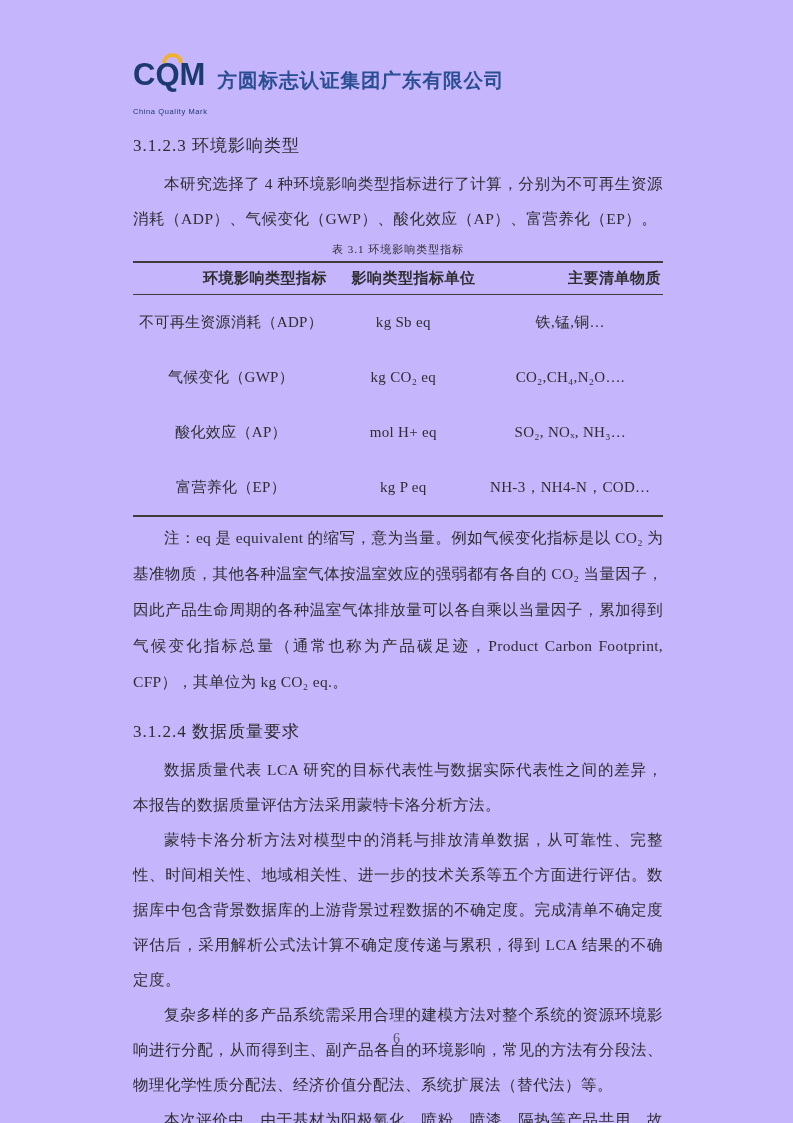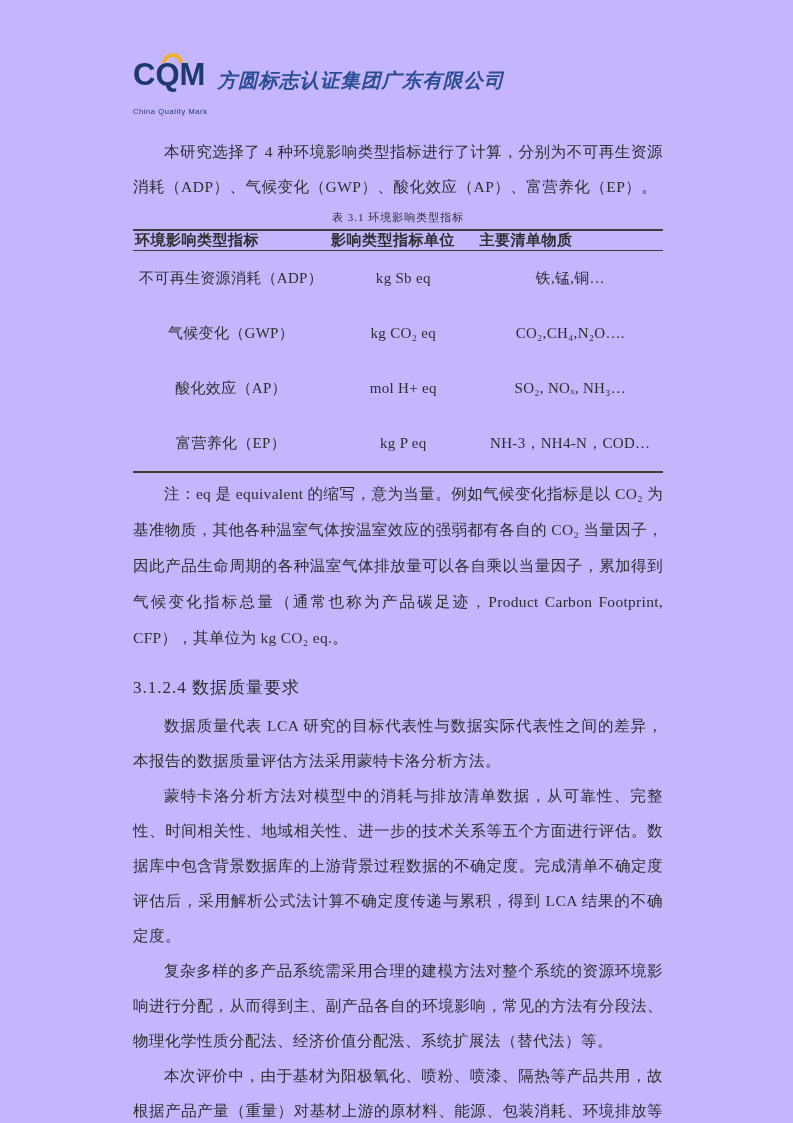--- a/index.html
+++ b/index.html
@@ -40,21 +40,21 @@
   }
   .logo-tagline{
     font-family:"Liberation Sans","DejaVu Sans",sans-serif;
     font-size:7.5px;letter-spacing:0.6px;
     color:var(--brand_navy);margin-top:17px;
   }
   .company-name{
     font-family:"Liberation Sans","DejaVu Sans",sans-serif;
     font-weight:bold;font-size:19.5px;
     color:var(--company_blue);
-    margin:7px 0 12px 10px;letter-spacing:1px;font-style:italic;
+    margin:7px 0 12px 10px;letter-spacing:1px;
   }
   
   .sec-heading{
     font-size:17px;font-weight:normal;
     letter-spacing:1px;
     margin:20px 0 9px 0;
   }
   .para{
     font-size:15.5px;line-height:35px;
     text-align:justify;text-indent:2em;
@@ -66,22 +66,22 @@
     letter-spacing:1px;
     margin:6px 0 4px 0;
   }
   table.impact{
     width:100%;border-collapse:collapse;
     border-top:2px solid #3c3c3c;
     border-bottom:2px solid #3c3c3c;
     font-size:15px;
   }
   table.impact th{
-    font-weight:bold;text-align:left;
-    padding:0 2px;
+    font-weight:bold;text-align:right;
+    padding:6px 2px;
     border-bottom:1.5px solid #3c3c3c;
     letter-spacing:0.5px;
   }
   table.impact td{
     text-align:center;padding:18px 2px;
     letter-spacing:0.3px;
   }
   .col1{width:37%;} .col2{width:28%;} .col3{width:35%;}
   .tbl-note{
     font-size:15.5px;line-height:36px;
@@ -103,20 +103,21 @@
 
     <div class="header-row">
       <div class="logo">
         <div class="logo-arc"></div>
         <div class="logo-cqm">CQM</div>
         <div class="logo-tagline">China Quality Mark</div>
       </div>
       <div class="company-name">方圆标志认证集团广东有限公司</div>
     </div>
 
+    <div class="sec-heading" style="margin-top:14px;">3.1.2.3 环境影响类型</div>
     <p class="para">本研究选择了 4 种环境影响类型指标进行了计算，分别为不可再生资源消耗（ADP）、气候变化（GWP）、酸化效应（AP）、富营养化（EP）。</p>
 
     <div class="tbl-caption">表 3.1 环境影响类型指标</div>
     <table class="impact">
       <thead>
         <tr>
           <th class="col1">环境影响类型指标</th>
           <th class="col2">影响类型指标单位</th>
           <th class="col3">主要清单物质</th>
         </tr>

